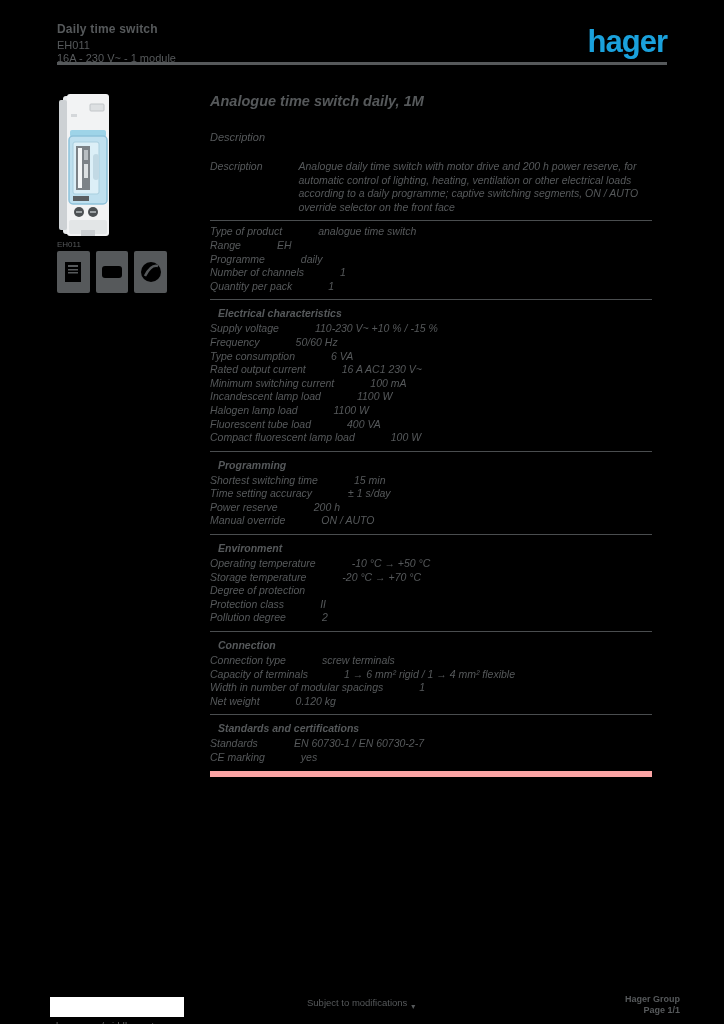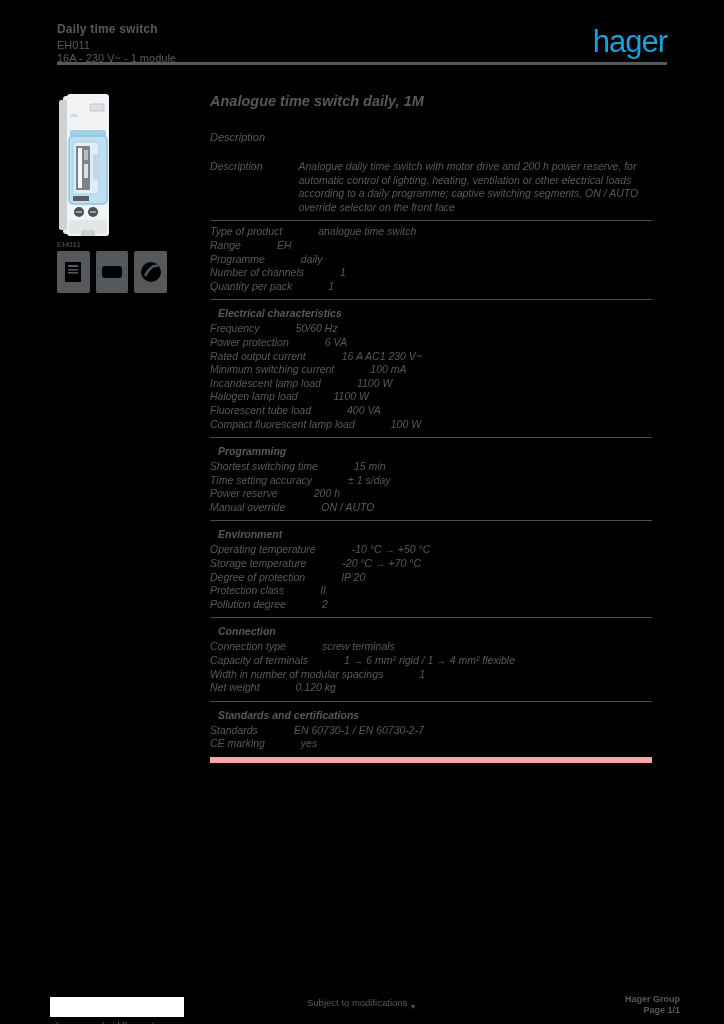--- a/index.html
+++ b/index.html
@@ -9,21 +9,21 @@
     position: relative; width: 724px; height: 1024px;
     background: #000; color: #56595B; overflow: hidden;
   }
   
   .hdr-left { position: absolute; left: 57px; top: 22px; width: 340px; }
   .hdr-title { font-size: 12px; font-weight: bold; color: #56595B; letter-spacing: .2px; }
   .hdr-sub   { font-size: 11px; margin-top: 3px; color: #56595B; }
   .hdr-ref   { font-size: 11px; margin-top: 1px; color: #56595B; }
   .logo {
     position: absolute; right: 57px; top: 24px;
-    font-size: 31px; font-weight: normal; letter-spacing: -1px;
+    font-size: 31px; font-weight: bold; letter-spacing: -1px;
     font-family: "Liberation Sans", sans-serif;
   }
   .rule { position: absolute; left: 57px; top: 62px; width: 610px; height: 3px; background: #56595B; }
 
   
   .product-fig { position: absolute; left: 57px; top: 92px; width: 62px; height: 146px; }
   .doc-caption { position: absolute; left: 57px; top: 240px; font-size: 8px; color: #56595B; }
   .icon-row { position: absolute; left: 57px; top: 251px; width: 110px; display: flex; gap: 6px; }
   .pict {
     width: 33px; height: 42px; background: #56595B; border-radius: 2px;
@@ -153,25 +153,29 @@
             <span class="spec-value">1</span>
           </div>
           <div class="spec-row">
             <span class="spec-label">Quantity per pack</span>
             <span class="spec-value">1</span>
           </div>
         </div>
         <div class="spec-section">
           <div class="sec-header">Electrical characteristics</div>
           <div class="spec-row">
+            <span class="spec-label">Supply voltage</span>
+            <span class="spec-value">110-230 V~ +10 % / -15 %</span>
+          </div>
+          <div class="spec-row">
             <span class="spec-label">Frequency</span>
             <span class="spec-value">50/60 Hz</span>
           </div>
           <div class="spec-row">
-            <span class="spec-label">Power protection</span>
+            <span class="spec-label">Type consumption</span>
             <span class="spec-value">6 VA</span>
           </div>
           <div class="spec-row">
             <span class="spec-label">Rated output current</span>
             <span class="spec-value">16 A AC1 230 V~</span>
           </div>
           <div class="spec-row">
             <span class="spec-label">Minimum switching current</span>
             <span class="spec-value">100 mA</span>
           </div>
@@ -216,21 +220,20 @@
           <div class="spec-row">
             <span class="spec-label">Operating temperature</span>
             <span class="spec-value">-10 °C → +50 °C</span>
           </div>
           <div class="spec-row">
             <span class="spec-label">Storage temperature</span>
             <span class="spec-value">-20 °C → +70 °C</span>
           </div>
           <div class="spec-row">
             <span class="spec-label">Degree of protection</span>
-            <span class="spec-value">IP 20</span>
           </div>
           <div class="spec-row">
             <span class="spec-label">Protection class</span>
             <span class="spec-value">II</span>
           </div>
           <div class="spec-row">
             <span class="spec-label">Pollution degree</span>
             <span class="spec-value">2</span>
           </div>
         </div>

